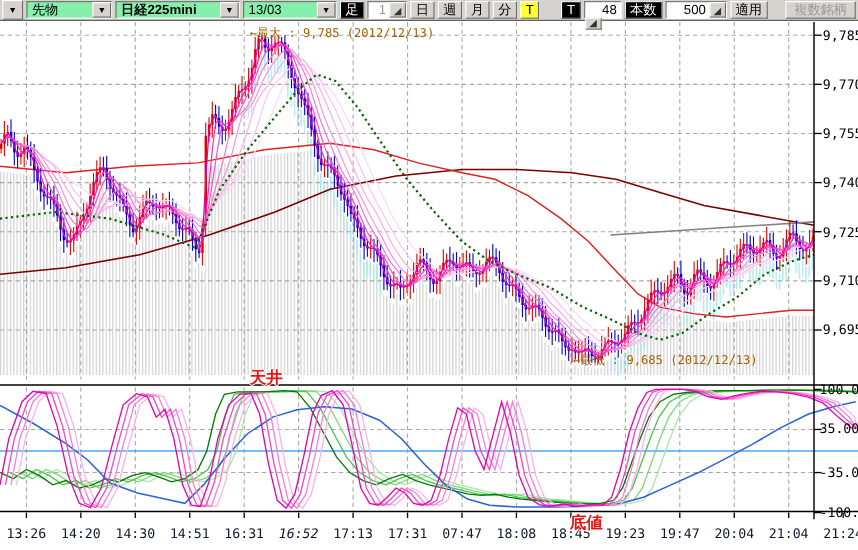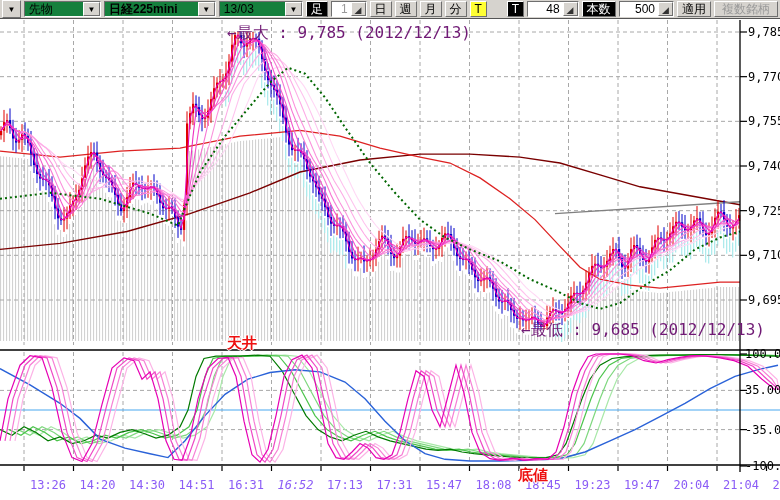--- a/index.html
+++ b/index.html
@@ -8,42 +8,42 @@
   
   #toolbar{position:absolute;left:0;top:0;width:780px;height:19px;background:#d6d3ce;
            border-bottom:1px solid #555;display:flex;align-items:center;gap:3px;
            padding:1px 2px;box-sizing:border-box;z-index:30;font-size:12px;}
   .tbtn{height:16px;display:flex;align-items:center;justify-content:center;
         background:#d6d3ce;border:1px solid;border-color:#fff #6f6f6f #6f6f6f #fff;
         padding:0 4px;box-sizing:border-box;color:#000;white-space:nowrap;}
   .tbtn.black{background:#000;color:#fff;}
   .tbtn.yellow{background:#ffff33;}
   .tbtn.disabled{color:#9a9a9a;}
-  .combo{height:16px;display:flex;align-items:stretch;background:#15803d;
+  .combo{height:16px;display:flex;align-items:stretch;background:#86efac;
          border:1px solid;border-color:#6f6f6f #fff #fff #6f6f6f;box-sizing:border-box;}
   .combo .val{padding:0 4px;display:flex;align-items:center;white-space:nowrap;}
   .arrbtn{width:15px;display:flex;align-items:center;justify-content:center;
           background:#d6d3ce;border:1px solid;border-color:#fff #6f6f6f #6f6f6f #fff;
           font-size:8px;color:#000;}
   .spin{height:16px;display:flex;align-items:stretch;background:#fff;
         border:1px solid;border-color:#6f6f6f #fff #fff #6f6f6f;box-sizing:border-box;}
   .spin .val{padding:0 3px;display:flex;align-items:center;justify-content:flex-end;}
   .spin .sp{width:13px;display:flex;align-items:flex-end;justify-content:center;
             background:#d6d3ce;border:1px solid;border-color:#fff #6f6f6f #6f6f6f #fff;
             font-size:9px;line-height:9px;color:#333;}
   .gap{width:14px;}
   .pushright{margin-left:auto;}
   
   #chart-svg{position:absolute;left:0;top:0;z-index:1;}
   .axlabel{position:absolute;font-family:"DejaVu Sans Mono",monospace;font-size:12px;
            color:#000;white-space:pre;z-index:10;}
   .tlabel{position:absolute;font-family:"DejaVu Sans Mono",monospace;font-size:12px;
-          color:#8b5cf6;transform:translateX(-50%);white-space:pre;z-index:10;margin-left:24px;}
-  .anno{position:absolute;font-family:"DejaVu Sans Mono",monospace;font-size:16px;
-        color:#701a75;z-index:20;white-space:pre;}
+          color:#0f172a;transform:translateX(-50%);white-space:pre;z-index:10;}
+  .anno{position:absolute;font-family:"DejaVu Sans Mono",monospace;font-size:11px;
+        color:#a16207;z-index:20;white-space:pre;}
   .anno.red{color:#ee1111;font-weight:bold;font-size:15px;
         text-shadow:1px 0 #fff,-1px 0 #fff,0 1px #fff,0 -1px #fff;}
 </style>
 </head>
 <body>
 
 <div id="toolbar">
   <div class="arrbtn" style="width:17px;height:16px;">
     <span>▼</span>
   </div>
@@ -64,21 +64,21 @@
     <span class="val disabled" style="flex:1;color:#9a9a9a;">1</span>
     <span class="sp">◢</span>
   </div>
   <div class="tbtn">日</div>
   <div class="tbtn">週</div>
   <div class="tbtn">月</div>
   <div class="tbtn">分</div>
   <div class="tbtn yellow">T</div>
   <div class="gap"></div>
   <div class="tbtn black">T</div>
-  <div class="spin" style="width:52px;">
+  <div class="spin" style="width:34px;flex-direction:column;">
     <span class="val" style="flex:1;">48</span>
     <span class="sp">◢</span>
   </div>
   <div class="tbtn black">本数</div>
   <div class="spin" style="width:56px;">
     <span class="val" style="flex:1;">500</span>
     <span class="sp">◢</span>
   </div>
   <div class="tbtn">適用</div>
   <div class="tbtn disabled pushright" style="min-width:64px;">複数銘柄</div>
@@ -696,21 +696,21 @@
     <div class="axlabel" style="left: 745px; top: 422.6px;">-35.00</div>
     <div class="axlabel" style="left: 745px; top: 459px;">-100.00</div>
     <div class="tlabel" style="left: 24px; top: 478px;">13:26</div>
     <div class="tlabel" style="left: 73.5px; top: 478px;">14:20</div>
     <div class="tlabel" style="left: 123px; top: 478px;">14:30</div>
     <div class="tlabel" style="left: 172.5px; top: 478px;">14:51</div>
     <div class="tlabel" style="left: 222px; top: 478px;">16:31</div>
     <div class="tlabel" style="left: 271.5px; top: 478px; font-style: italic;">16:52</div>
     <div class="tlabel" style="left: 321px; top: 478px;">17:13</div>
     <div class="tlabel" style="left: 370.5px; top: 478px;">17:31</div>
-    <div class="tlabel" style="left: 420px; top: 478px;">15:47</div>
+    <div class="tlabel" style="left: 420px; top: 478px;">07:47</div>
     <div class="tlabel" style="left: 469.5px; top: 478px;">18:08</div>
     <div class="tlabel" style="left: 519px; top: 478px;">18:45</div>
     <div class="tlabel" style="left: 568.5px; top: 478px;">19:23</div>
     <div class="tlabel" style="left: 618px; top: 478px;">19:47</div>
     <div class="tlabel" style="left: 667.5px; top: 478px;">20:04</div>
     <div class="tlabel" style="left: 717px; top: 478px;">21:04</div>
     <div class="tlabel" style="left: 766.5px; top: 478px;">21:24</div>
   </div>
 
 <div class="anno" style="left:227px;top:23px;">←最大 : 9,785 (2012/12/13)</div>

